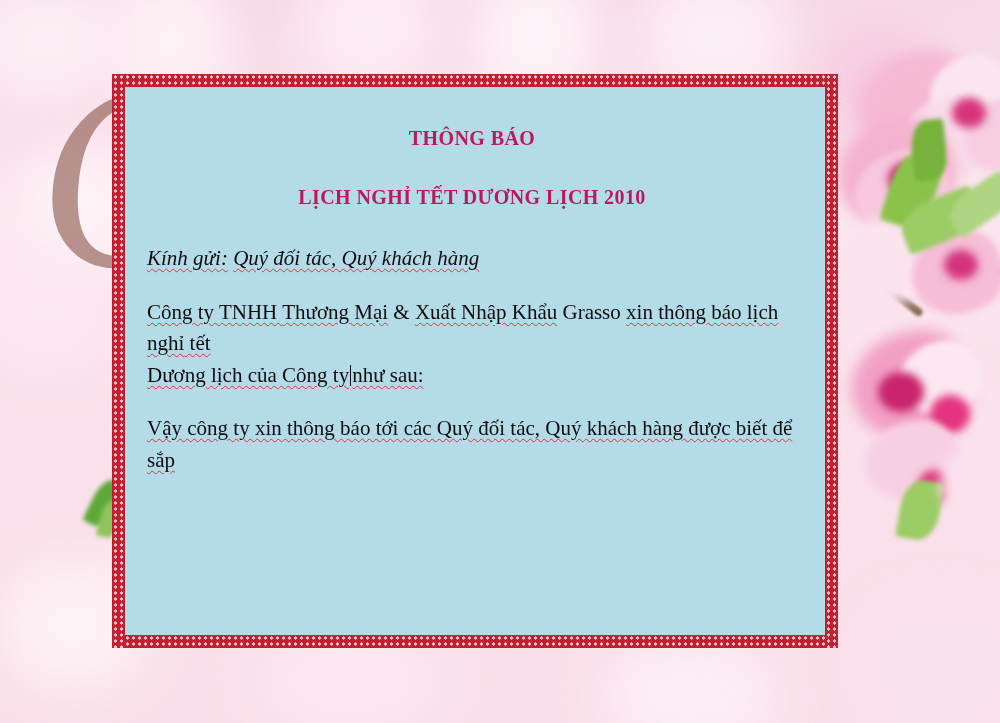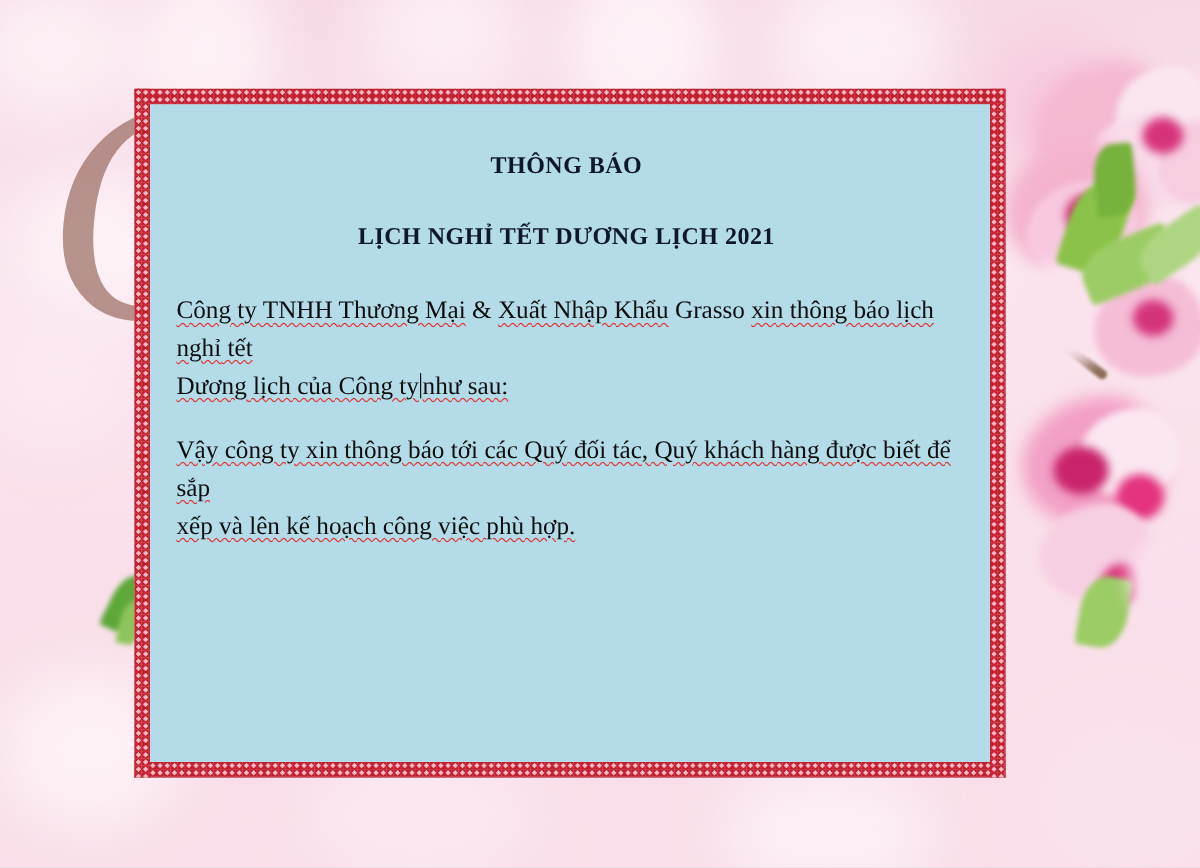--- a/index.html
+++ b/index.html
@@ -109,21 +109,21 @@
     background: #b4dbe8;
     box-sizing: border-box;
     padding: 40px 28px 10px 22px;
     z-index: 2;
   }
 
   
   .title {
     text-align: center;
     font-weight: bold;
-    color: #0f172a;
+    color: #be185d;
     letter-spacing: .4px;
   }
   #title-main { font-size: 20px; margin: 0 0 36px 0; }
   #title-sub  { font-size: 20px; margin: 0 0 34px 0; }
 
   p.body {
     margin: 0 0 22px 0;
     font-size: 21px;
     line-height: 1.5;
     color: #0d0d0d;
@@ -213,24 +213,25 @@
 <div id="card">
   <div class="zig top"></div>
   <div class="zig bottom"></div>
   <div class="zig left"></div>
   <div class="zig right"></div>
 
   <div id="card-inner">
 
     <h1 class="title" id="title-main">THÔNG BÁO</h1>
 
-    <h2 class="title" id="title-sub">LỊCH NGHỈ TẾT DƯƠNG LỊCH 2021</h2>
-
+    <h2 class="title" id="title-sub">LỊCH NGHỈ TẾT DƯƠNG LỊCH 2010</h2>
+
+    <p class="body salutation"><span class="sp">Kính gửi:</span><span> </span><span class="sp">Quý đối tác, Quý khách hàng</span></p>
 
     <p class="body"><span class="sp">Công ty TNHH </span><span class="sp">Thương Mại</span><span> &amp; </span><span class="sp">Xuất Nhập Khẩu</span><span> Grasso </span><span class="sp">xin thông báo lịch nghỉ</span><span class="sp"> tết</span><br><span class="sp">Dương</span><span class="sp"> lịch </span><span class="sp">của Công ty</span><span class="caret"></span><span class="sp">như sau:</span></p>
 
 
 
-    <p class="body"><span class="sp">Vậy công ty xin thông báo tới các Quý đối tác, Quý khách hàng được biết để sắp</span><br><span class="sp">xếp và lên kế hoạch công việc phù hợp.</span></p>
+    <p class="body"><span class="sp">Vậy công ty xin thông báo tới các Quý đối tác, Quý khách hàng được biết để sắp</span><br></p>
 
 
   </div>
 </div>
 
 </body></html>

